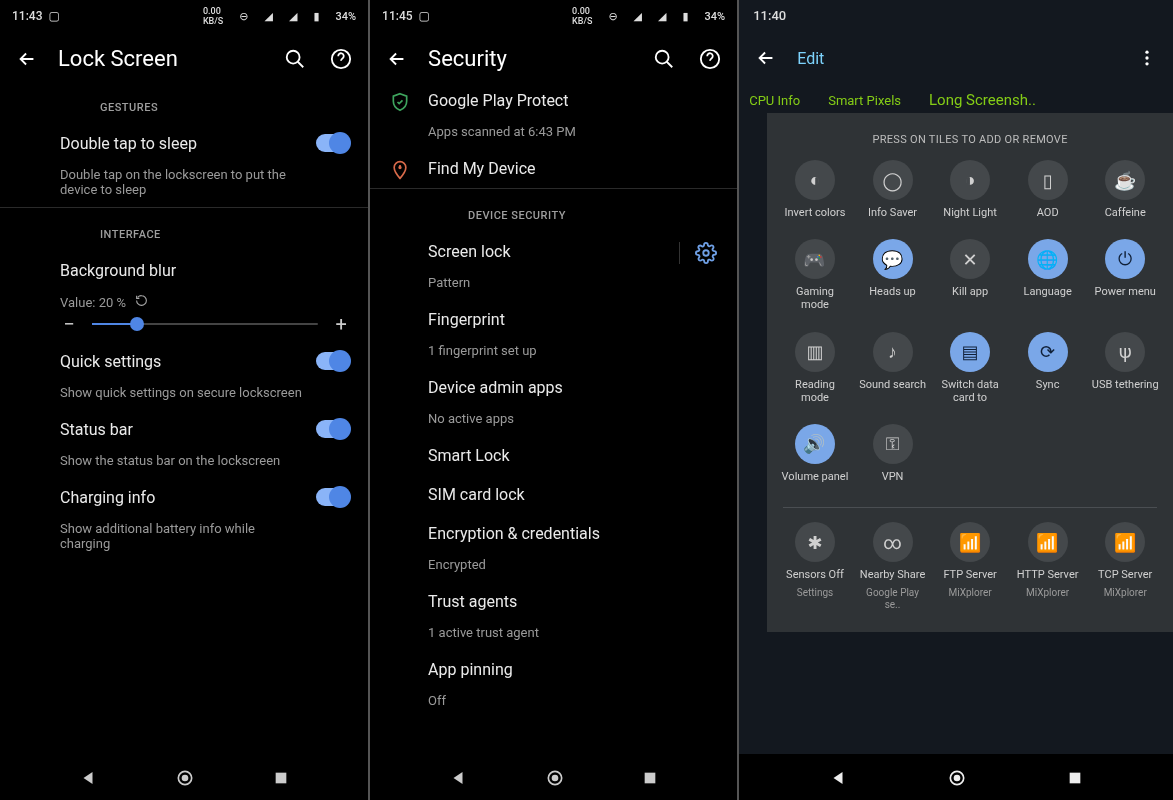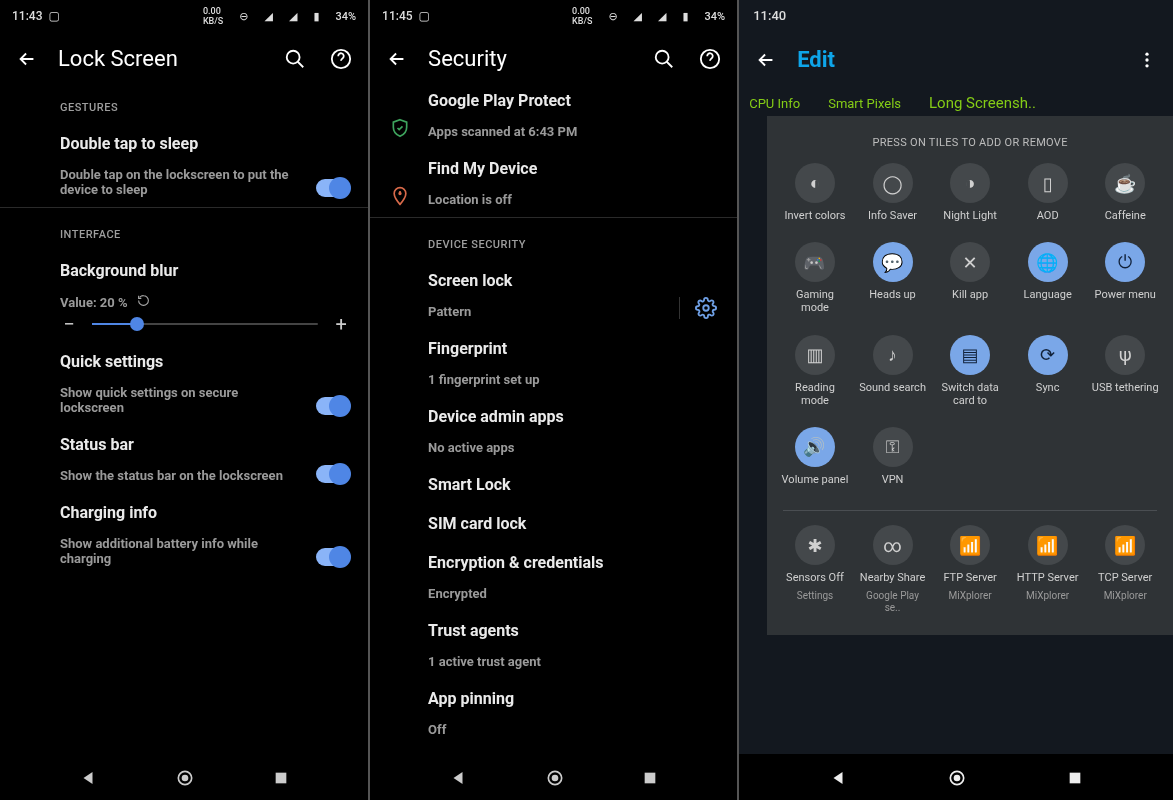--- a/index.html
+++ b/index.html
@@ -16,25 +16,25 @@
   .p2 { width: 393px; border-right: 2px solid #555; }
   .p3 { width: 462px; background:#13181f; }
   .statusbar { display:flex; justify-content:space-between; align-items:center; padding: 6px 12px; font-size:12px; font-weight:500; color:#ddd; }
   .sb-left { display:flex; gap:6px; align-items:center; }
   .sb-right { display:flex; gap:16px; align-items:center; font-size:11px; }
   .p3 .statusbar { background:#13181f; padding:8px 14px; font-size:13px; }
   .appbar { display:flex; align-items:center; gap:20px; padding: 14px 16px 10px; }
   .appbar .title { font-size:22px; font-weight:400; color:#fff; flex:1; }
   .appbar-icons { display:flex; gap:24px; align-items:center; }
   .p3 .appbar { background:#13181f; padding:16px 16px 16px; }
-  .p3 .appbar .title { font-size:22px; color:#0ea5e9;font-weight:bold; }
+  .p3 .appbar .title { font-size:16px; color:#7dd3fc; }
   .content { flex:1; overflow:hidden; }
-  .section-label { font-size:11px; letter-spacing:0.5px; color:#9e9e9e; text-transform:uppercase; padding: 20px 18px 10px 64px; font-weight:500; }
+  .section-label { font-size:11px; letter-spacing:0.5px; color:#9e9e9e; text-transform:uppercase; padding: 20px 18px 10px 64px; font-weight:500;margin-left:40px; }
   .p1 .section-label { padding-left:60px; }
-  .row { display:flex; align-items:flex-end; padding: 10px 18px 10px 60px; gap:14px;font-weight:bold; }
+  .row { display:flex; align-items:flex-start; padding: 10px 18px 10px 60px; gap:14px; }
   .p2 .row { padding-left:58px; position:relative; }
   .row-icon-slot { position:absolute; left:18px; width:24px; display:flex; justify-content:center; }
   .row-body { flex:1; min-width:0; }
   .row-title { font-size:16px; color:#eaeaea; }
   .row-sub { font-size:13px; color:#9a9a9a; margin-top:14px; }
   .toggle { width:34px; height:18px; border-radius:10px; background:#8ab4f8; position:relative; flex-shrink:0; }
   .toggle::after { content:""; position:absolute; right:-1px; top:-2px; width:22px; height:22px; border-radius:50%; background:#4f86e5; }
   .slider-row { padding: 0 18px 6px 60px; display:flex; align-items:center; gap:14px; }
   .slider-minus, .slider-plus { font-size:20px; color:#ccc; width:18px; text-align:center; }
   .slider-track { flex:1; height:2px; background:#444; position:relative; border-radius:2px; }
@@ -228,21 +228,20 @@
     <div class="row">
       <div class="row-icon-slot">
         <svg width="20" height="22" viewBox="0 0 24 24" fill="none" stroke="#d96a4a" stroke-width="2">
             <path d="M12 2a7 7 0 017 7c0 5-7 13-7 13S5 14 5 9a7 7 0 017-7z"></path>
             <circle cx="12" cy="9" r="1" fill="#d96a4a"></circle>
             <path d="M12 6v2"></path>
           </svg>
       </div>
       <div class="row-body">
         <div class="row-title">Find My Device</div>
-        <div class="row-sub">Location is off</div>
       </div>
     </div>
     <div class="divider"></div>
     <div class="section-label" style="padding-left:58px">DEVICE SECURITY</div>
     <div class="row">
       <div class="row-body">
         <div class="row-title">Screen lock</div>
         <div class="row-sub">Pattern</div>
       </div>
       <div class="gear-slot">

